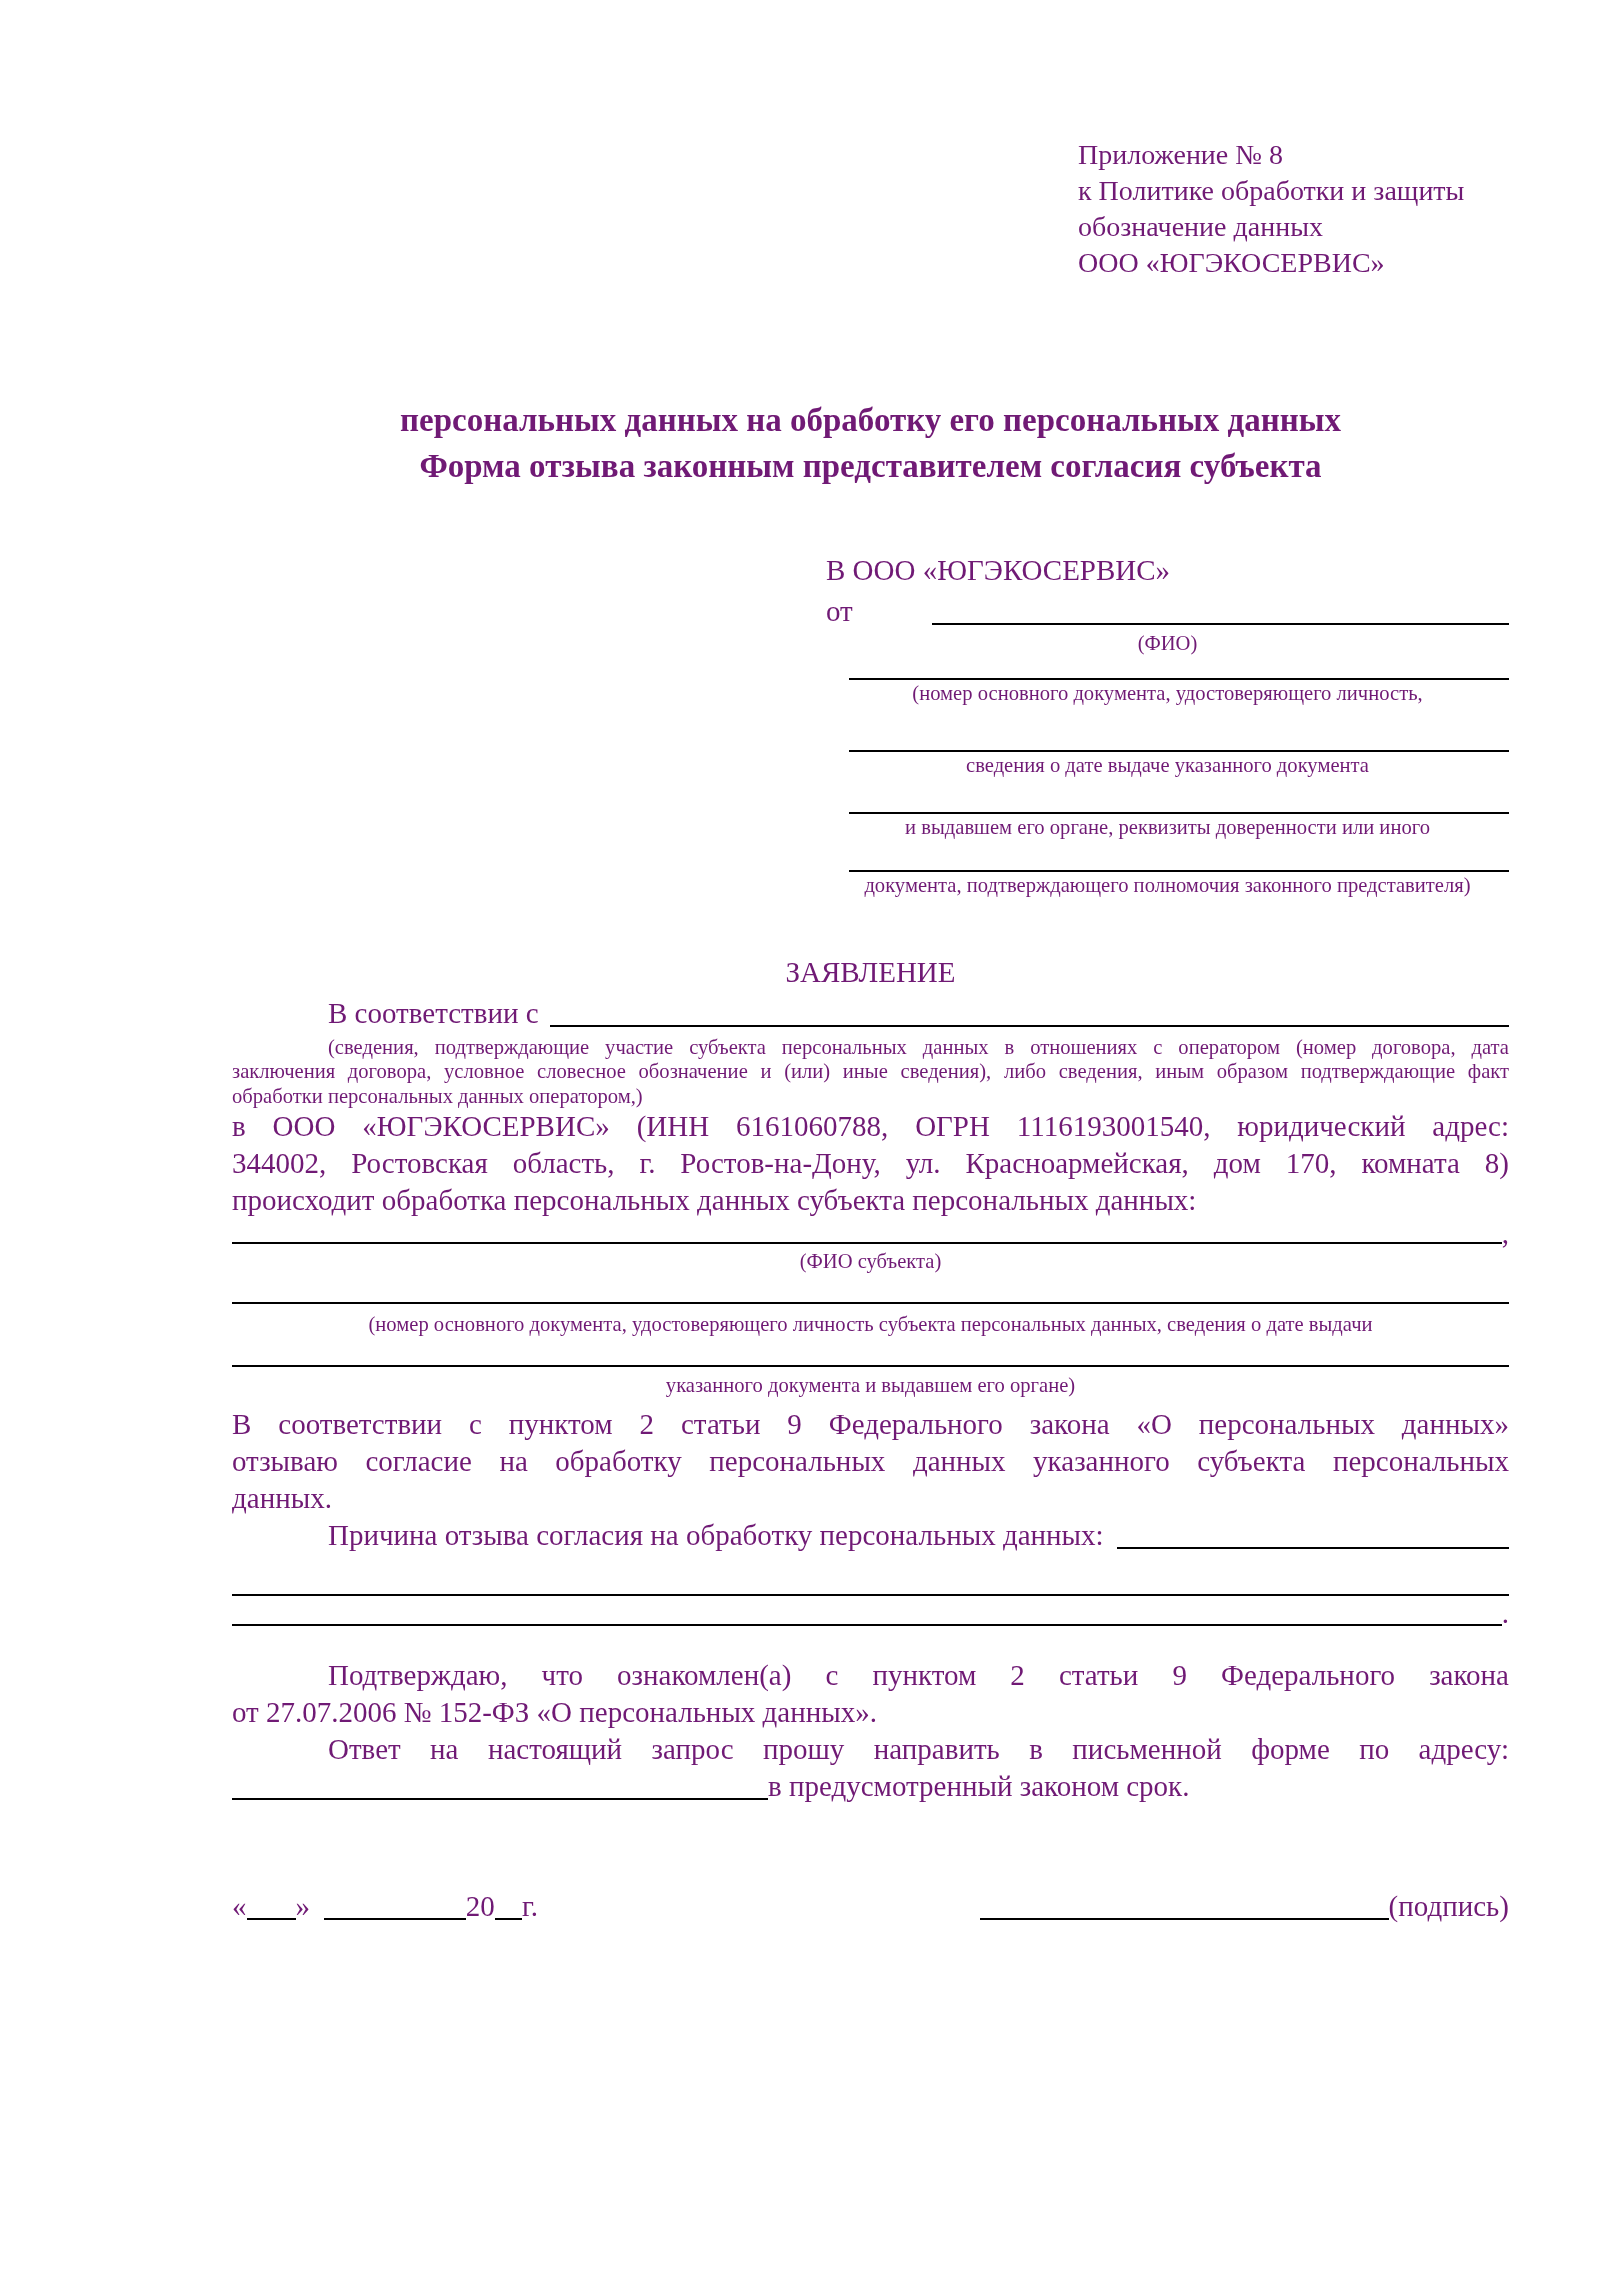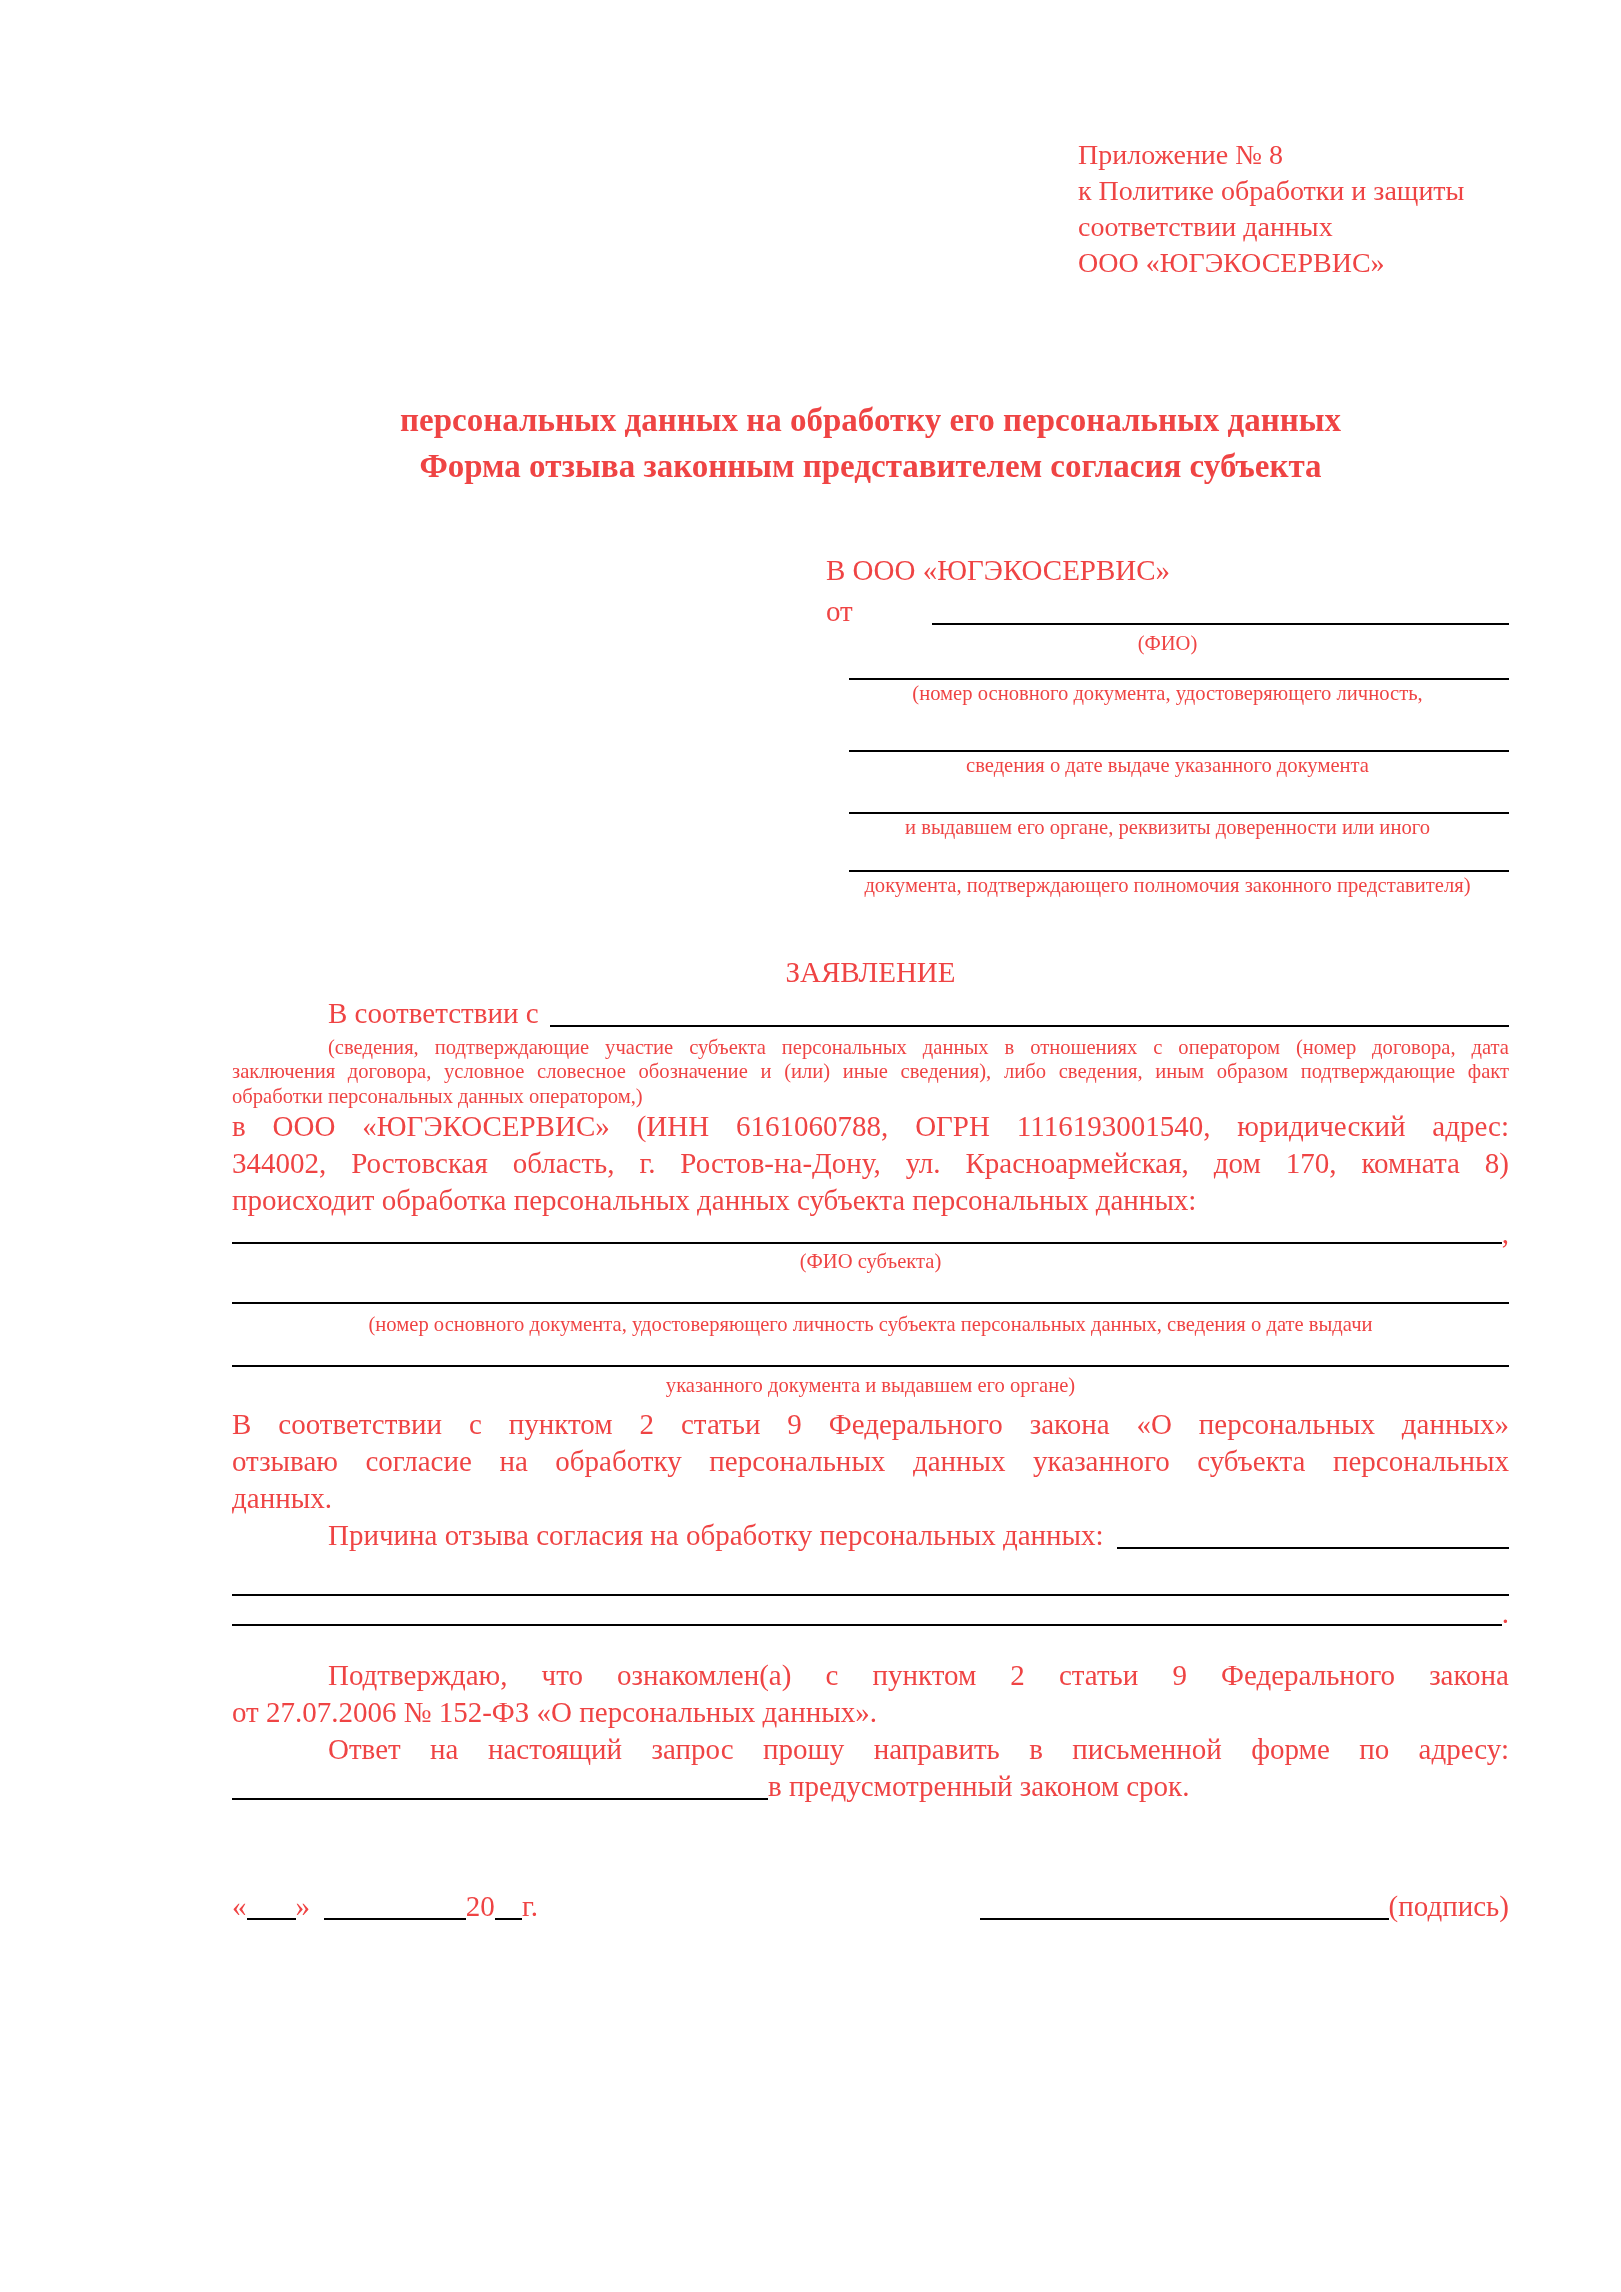--- a/index.html
+++ b/index.html
@@ -1,17 +1,17 @@
 <!DOCTYPE html>
 <html><head>
 <meta charset="utf-8">
 <style>
   html,body { margin:0; padding:0; background:#e8e8e8; }
   .page {
-    width:1621px; height:2293px; margin:0 auto; background:#ffffff; color:#ef4444;
+    width:1621px; height:2293px; margin:0 auto; background:#ffffff; color:#701a75;
     font-family:"Liberation Serif","DejaVu Serif",serif; font-size:29px; line-height:37px;
     box-sizing:border-box; padding:137px 112px 0 232px; position:relative; overflow:hidden;
   }
   
   .appendix { margin-left:846px; font-size:28px; line-height:36px; }
   
   .title { margin-top:116px; text-align:center; font-weight:bold; font-size:33px; line-height:46px; }
   
   .addressee { margin-top:63px; margin-left:594px; width:683px; }
   .row { display:flex; align-items:flex-end;gap:20px; }
@@ -45,21 +45,21 @@
   .nowrap { white-space:nowrap; }
 </style>
 </head>
 <body>
 
 <div class="page">
 
   <div class="appendix">
     <div>Приложение № 8</div>
     <div>к Политике обработки и защиты</div>
-    <div>соответствии данных</div>
+    <div>обозначение данных</div>
     <div>ООО «ЮГЭКОСЕРВИС»</div>
   </div>
 
   <div class="title">
     <div>персональных данных на обработку его персональных данных</div>
     <div>Форма отзыва законным представителем согласия субъекта</div>
   </div>
 
   <div class="addressee">
     <div>В ООО «ЮГЭКОСЕРВИС»</div>

